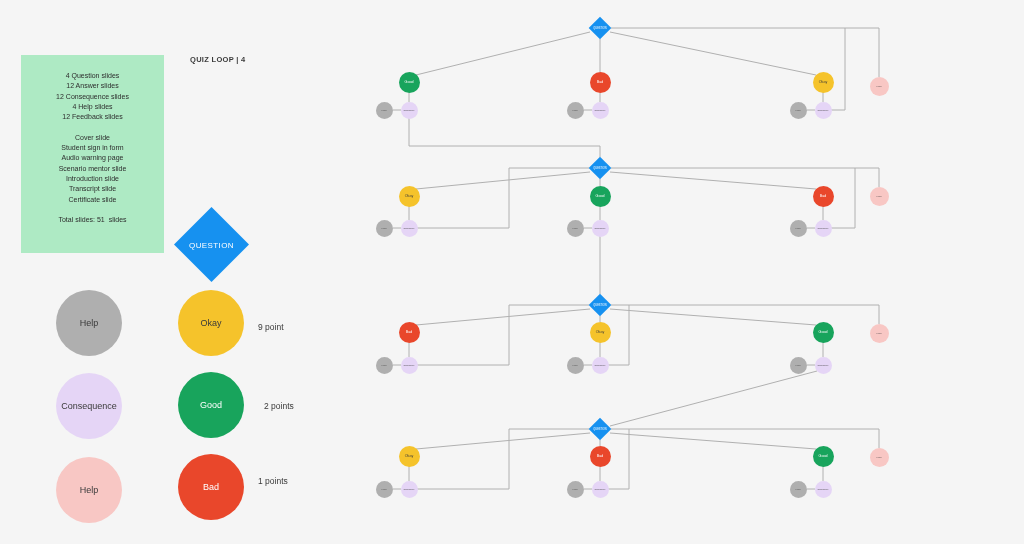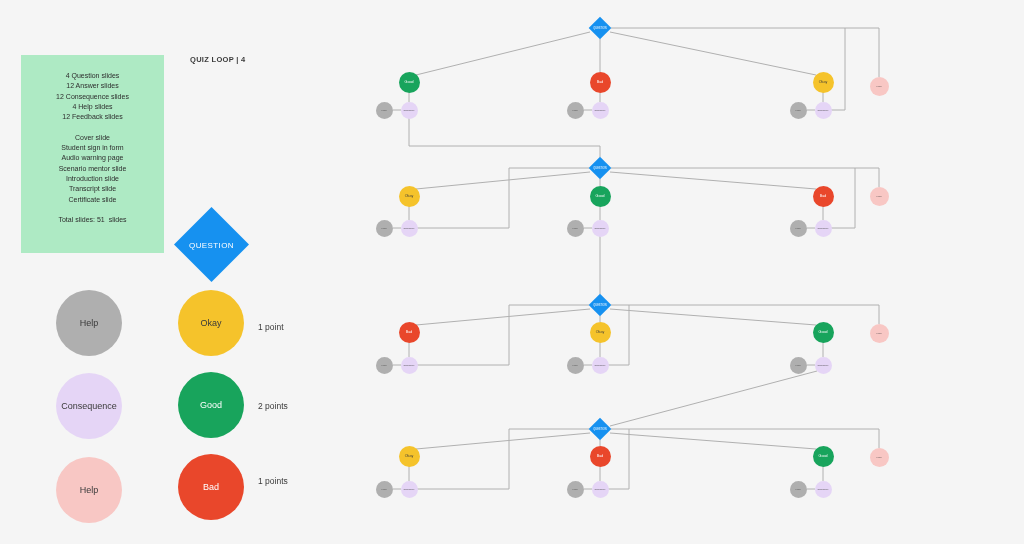--- a/index.html
+++ b/index.html
@@ -149,28 +149,28 @@
     <span class="big-diamond-label">QUESTION</span>
   </div>
 
   <div id="legend">
       <div class="circle legend-circle" style="left: 44px; top: 290px; width: 66px; height: 66px; background: rgb(175, 175, 175);">
         <span class="lbl" style="color: rgb(58, 58, 58);">Help</span>
       </div>
       <div class="circle legend-circle" style="left: 166px; top: 290px; width: 66px; height: 66px; background: rgb(245, 195, 43);">
         <span class="lbl" style="color: rgb(58, 58, 58);">Okay</span>
       </div>
-      <div class="points-label" style="left: 246px; top: 322px;">1 point</div>
+      <div class="points-label" style="left: 246px; top: 322px;">9 point</div>
       <div class="circle legend-circle" style="left: 44px; top: 373px; width: 66px; height: 66px; background: rgb(229, 213, 246);">
         <span class="lbl" style="color: rgb(58, 58, 58);">Consequence</span>
       </div>
       <div class="circle legend-circle" style="left: 166px; top: 372px; width: 66px; height: 66px; background: rgb(24, 164, 92);">
         <span class="lbl" style="color: rgb(255, 255, 255);">Good</span>
       </div>
-      <div class="points-label" style="left: 246px; top: 401px;">2 points</div>
+      <div class="points-label" style="left: 252px; top: 401px;">2 points</div>
       <div class="circle legend-circle" style="left: 44px; top: 457px; width: 66px; height: 66px; background: rgb(248, 199, 196);">
         <span class="lbl" style="color: rgb(58, 58, 58);">Help</span>
       </div>
       <div class="circle legend-circle" style="left: 166px; top: 454px; width: 66px; height: 66px; background: rgb(233, 71, 43);">
         <span class="lbl" style="color: rgb(255, 255, 255);">Bad</span>
       </div>
       <div class="points-label" style="left: 246px; top: 476px;">1 points</div>
     </div>
 
   <div id="flow">

